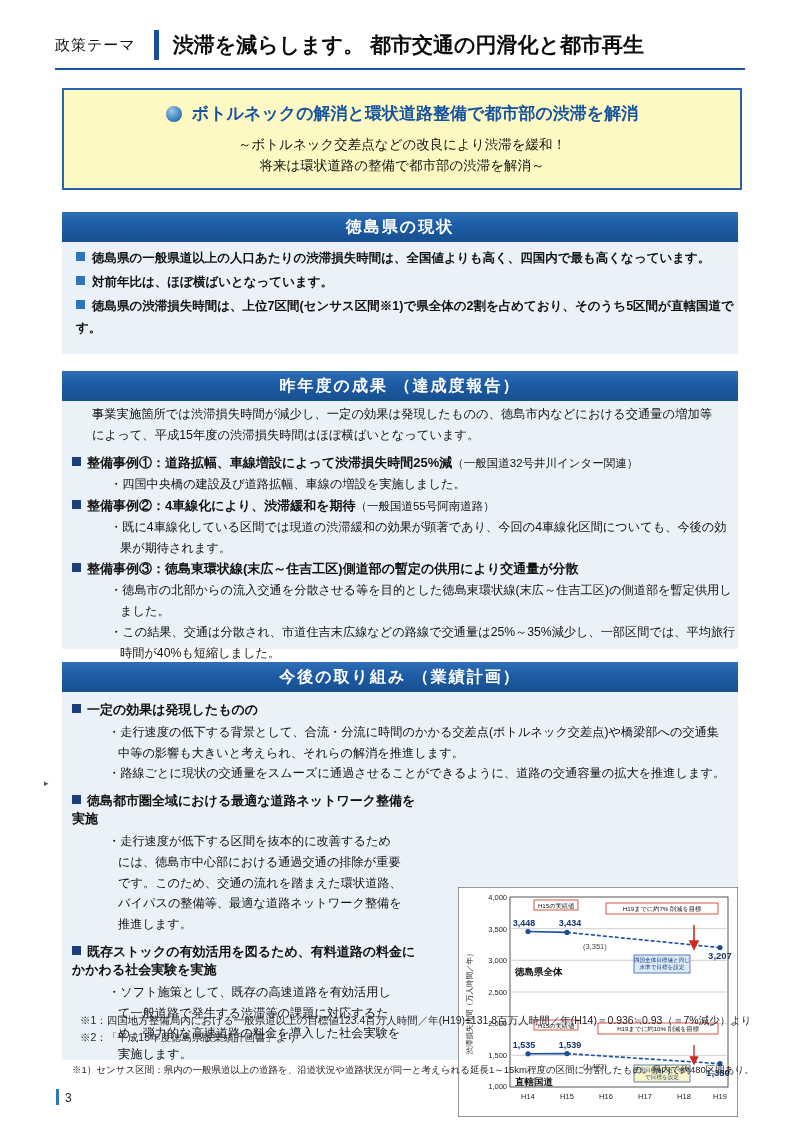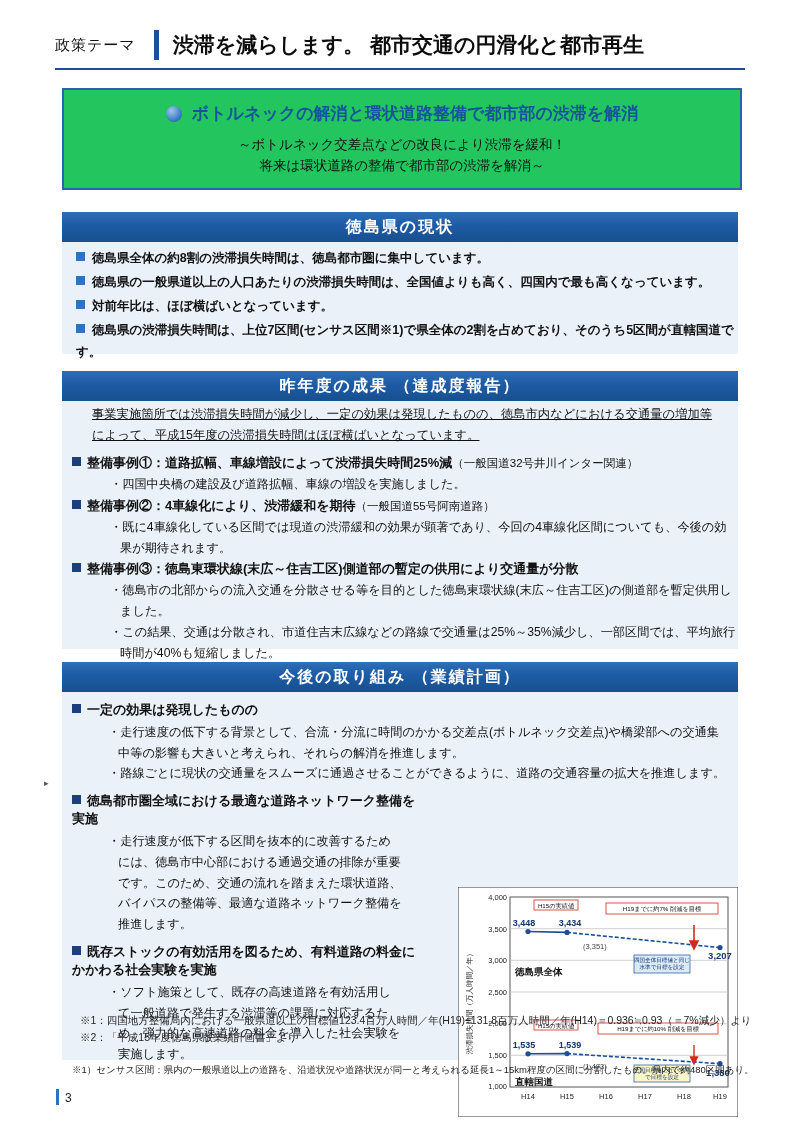--- a/index.html
+++ b/index.html
@@ -27,21 +27,21 @@
   .header-title{
     font-size:21px;font-weight:bold;color:#0d0d0d;white-space:nowrap;
   }
   .header-rule{
     position:absolute;left:55px;top:68px;width:690px;height:2px;background:#1a4f9c;
   }
 
   
   .topbox{
     position:absolute;left:62px;top:88px;width:676px;height:98px;
-    border:2px solid #2a63ab;background:#22c55e;
+    border:2px solid #2a63ab;background:#fef9c3;
   }
   .topbox-head{
     display:flex;align-items:center;justify-content:center;
     margin-top:12px;
   }
   .bullet-circle{
     width:16px;height:16px;border-radius:50%;
     background:radial-gradient(circle at 35% 30%, #9fc7ea, #2f74bb 70%);
     margin-right:10px;flex:none;
   }
@@ -61,21 +61,21 @@
   }
   .sect-band{
     position:absolute;left:62px;width:676px;background:#eaf1f9;
   }
 
   
   .sq{display:inline-block;width:9px;height:9px;background:#2f74bb;margin-right:7px;vertical-align:1px;}
   .sq-dk{display:inline-block;width:9px;height:9px;background:#1a3f7a;margin-right:6px;vertical-align:1px;}
   .li{font-size:12.5px;line-height:1.75;color:#111;}
   .li-b{font-weight:bold;}
-  .para{font-size:12.3px;line-height:1.72;color:#111;text-decoration:underline;}
+  .para{font-size:12.3px;line-height:1.72;color:#111;}
   .dot-li{font-size:12.2px;line-height:1.7;color:#111;padding-left:16px;text-indent:-10px;}
   .dot-li:before{content:"・";}
 
   
   #status-body{position:absolute;left:62px;top:248px;width:676px;}
   #status-body .li{margin:0 0 2px 14px;}
 
   
   #result-body{position:absolute;left:62px;top:404px;width:676px;}
   .res-intro{margin:0 18px 8px 30px;}
@@ -129,21 +129,20 @@
     </div>
     <div class="topbox-sub">
       <div>～ボトルネック交差点などの改良により渋滞を緩和！</div>
       <div>将来は環状道路の整備で都市部の渋滞を解消～</div>
     </div>
   </div>
 
   <div class="sect-bar" style="top:212px;">徳島県の現状</div>
   <div class="sect-band" style="top:242px;height:112px;"></div>
   <div id="status-body">
-    <div class="li li-b"><span class="sq"></span><span>徳島県全体の約8割の渋滞損失時間は、徳島都市圏に集中しています。</span></div>
     <div class="li li-b"><span class="sq"></span><span>徳島県の一般県道以上の人口あたりの渋滞損失時間は、全国値よりも高く、四国内で最も高くなっています。</span></div>
     <div class="li li-b"><span class="sq"></span><span>対前年比は、ほぼ横ばいとなっています。</span></div>
     <div class="li li-b"><span class="sq"></span><span>徳島県の渋滞損失時間は、上位7区間(センサス区間※1)で県全体の2割を占めており、そのうち5区間が直轄国道です。</span></div>
   </div>
 
   <div class="sect-bar" style="top:371px;">昨年度の成果 （達成度報告）</div>
   <div class="sect-band" style="top:401px;height:248px;"></div>
   <div id="result-body">
     <div class="para res-intro">事業実施箇所では渋滞損失時間が減少し、一定の効果は発現したものの、徳島市内などにおける交通量の増加等によって、平成15年度の渋滞損失時間はほぼ横ばいとなっています。</div>
 

